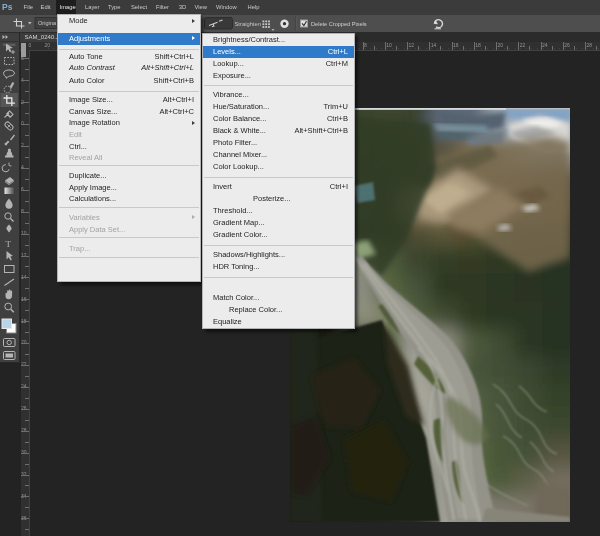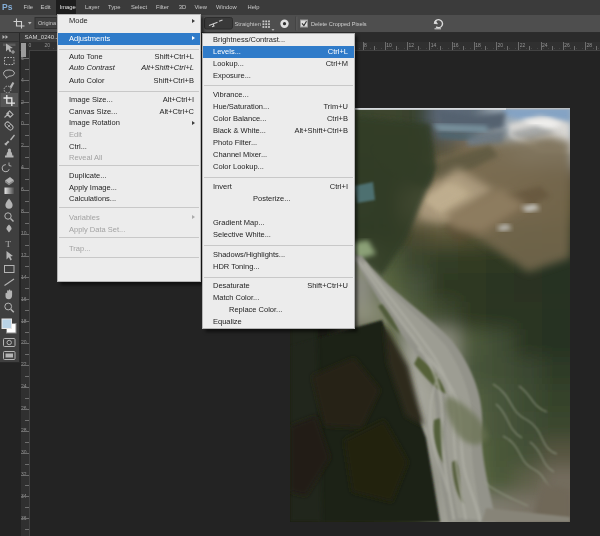--- a/index.html
+++ b/index.html
@@ -746,38 +746,37 @@
         <span class="lab" style="left: 10px;">Color Lookup...</span>
       </div>
       <div class="sep" style="top: 142.4px;"></div>
       <div class="mi" style="top: 146.7px; height: 11.8px; line-height: 11.8px;">
         <span class="lab" style="left: 10px;">Invert</span>
         <span class="sc">Ctrl+I</span>
       </div>
       <div class="mi" style="top: 158.8px; height: 11.8px; line-height: 11.8px;">
         <span class="lab" style="left: 10px; margin-left: 40px;">Posterize...</span>
       </div>
+      <div class="mi" style="top: 170.9px; height: 11.8px; line-height: 11.8px;">
+        <span class="lab" style="left: 10px;">Threshold...</span>
+      </div>
       <div class="mi" style="top: 183px; height: 11.8px; line-height: 11.8px;">
         <span class="lab" style="left: 10px;">Gradient Map...</span>
       </div>
       <div class="mi" style="top: 195.1px; height: 11.8px; line-height: 11.8px;">
-        <span class="lab" style="left: 10px;">Selective White...</span>
+        <span class="lab" style="left: 10px;">Gradient Color...</span>
       </div>
       <div class="sep" style="top: 210.6px;"></div>
       <div class="mi" style="top: 214.7px; height: 11.8px; line-height: 11.8px;">
         <span class="lab" style="left: 10px;">Shadows/Highlights...</span>
       </div>
       <div class="mi" style="top: 226.8px; height: 11.8px; line-height: 11.8px;">
         <span class="lab" style="left: 10px;">HDR Toning...</span>
       </div>
       <div class="sep" style="top: 242.4px;"></div>
-      <div class="mi" style="top: 246.3px; height: 11.8px; line-height: 11.8px;">
-        <span class="lab" style="left: 10px;">Desaturate</span>
-        <span class="sc">Shift+Ctrl+U</span>
-      </div>
       <div class="mi" style="top: 258.3px; height: 11.8px; line-height: 11.8px;">
         <span class="lab" style="left: 10px;">Match Color...</span>
       </div>
       <div class="mi" style="top: 269.9px; height: 11.8px; line-height: 11.8px;">
         <span class="lab" style="left: 26px;">Replace Color...</span>
       </div>
       <div class="mi" style="top: 281.5px; height: 11.8px; line-height: 11.8px;">
         <span class="lab" style="left: 10px;">Equalize</span>
       </div>
     </div>

